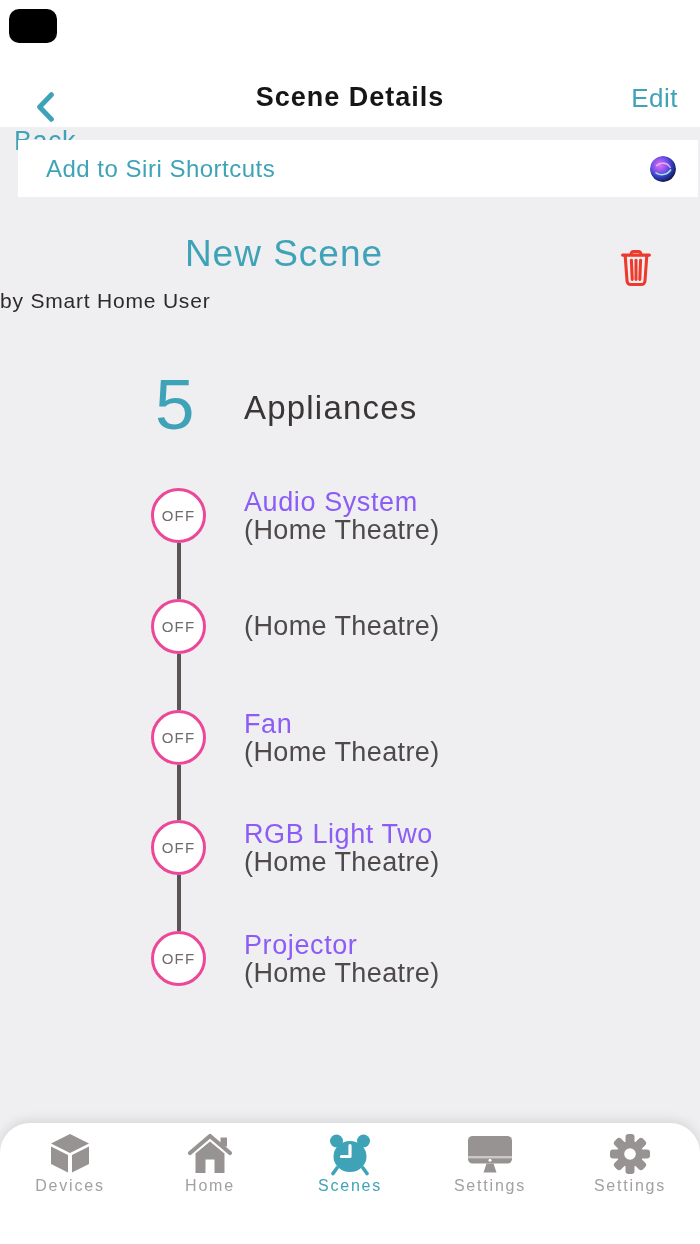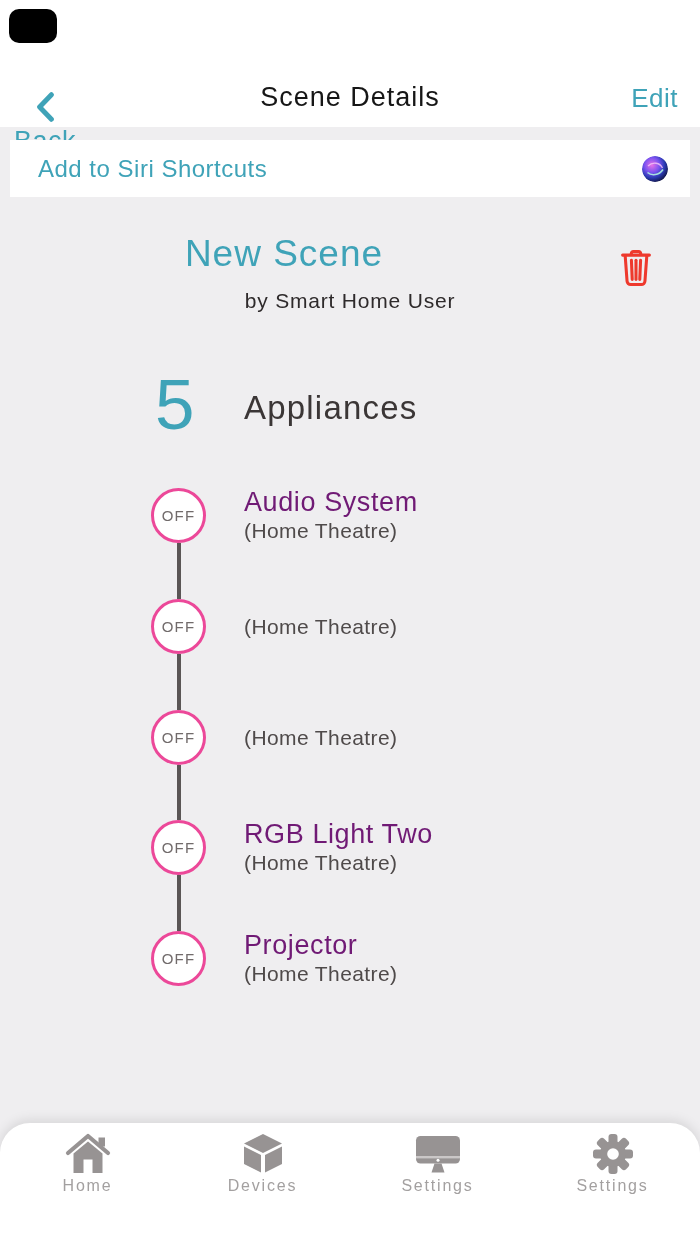--- a/index.html
+++ b/index.html
@@ -6,47 +6,47 @@
   body{background:#d8d8d8;font-family:"Liberation Sans", sans-serif;}
   .screen{position:relative;width:700px;height:1244px;margin:0 auto;background:#efeef0;overflow:hidden;
           font-family:"Liberation Sans", sans-serif;-webkit-font-smoothing:antialiased;}
 
   
   .header{position:absolute;left:0;top:0;width:700px;height:127px;background:#ffffff;}
   .status-pill{position:absolute;left:9px;top:9px;width:48px;height:34px;background:#000;border-radius:10px;}
   .back{position:absolute;left:14px;top:92px;display:flex;align-items:center;gap:4px;cursor:pointer;flex-direction:column;}
   .back .chev{display:flex;align-items:center;}
   .back .back-label{font-size:27px;color:#3fa3b8;letter-spacing:.5px;}
-  .nav-title{position:absolute;left:0;top:82px;width:700px;text-align:center;font-size:27px;font-weight:normal;
+  .nav-title{position:absolute;left:0;top:82px;width:700px;text-align:center;font-size:27px;font-weight:bold;
              color:#161616;letter-spacing:1px;}
   .edit{position:absolute;right:22px;top:83px;font-size:26px;color:#3fa3b8;letter-spacing:.5px;cursor:pointer;}
 
   
-  .siri-row{position:absolute;left:10px;top:140px;width:680px;height:57px;background:#ffffff;
+  .siri-row{position:absolute;left:18px;top:140px;width:680px;height:57px;background:#ffffff;
             display:flex;align-items:center;padding:0 22px 0 28px;box-sizing:border-box;cursor:pointer;}
   .siri-label{font-size:24px;color:#3fa3b8;letter-spacing:.5px;}
   .siri-icon{margin-left:auto;width:26px;height:26px;border-radius:50%;overflow:hidden;flex:none;}
 
   
   .scene-name{position:absolute;left:0;top:233px;width:568px;text-align:center;font-size:37px;color:#3fa3b8;letter-spacing:1px;}
   .trash{position:absolute;right:46px;top:249px;width:36px;height:40px;cursor:pointer;}
-  .scene-author{position:absolute;left:0;top:289px;width:700px;text-align:center;font-size:21px;color:#2e2a2b;letter-spacing:.8px;}
+  .scene-author{position:absolute;left:0;top:289px;width:700px;font-size:21px;color:#2e2a2b;letter-spacing:.8px;}
 
   
   .count-num{position:absolute;left:155px;top:369px;font-size:71px;line-height:1;color:#3fa3b8;font-weight:400;}
   .count-label{position:absolute;left:244px;top:389px;font-size:33px;color:#3b3636;letter-spacing:1.2px;}
 
   
   .item{position:absolute;left:151px;height:55px;display:flex;align-items:center;}
   .off-badge{width:55px;height:55px;box-sizing:border-box;background:#ffffff;border:3px solid #ec4899;border-radius:50%;
              display:flex;align-items:center;justify-content:center;flex:none;cursor:pointer;}
   .off-badge span{font-size:15px;color:#716b6b;letter-spacing:1.2px;}
   .item-text{margin-left:38px;}
-  .item-name{font-size:27px;line-height:30px;color:#701a75;letter-spacing:.6px;white-space:nowrap;}
-  .item-room{font-size:21px;line-height:27px;color:#4f4a4a;letter-spacing:.4px;white-space:nowrap;}
+  .item-name{font-size:27px;line-height:30px;color:#8b5cf6;letter-spacing:.6px;white-space:nowrap;}
+  .item-room{font-size:27px;line-height:27px;color:#4f4a4a;letter-spacing:.4px;white-space:nowrap;}
   .connector{position:absolute;left:177px;width:4px;background:#5a5555;}
 
   
   .tabbar{position:absolute;left:0;top:1123px;width:700px;height:121px;background:#ffffff;
           border-radius:30px 30px 0 0;box-shadow:0 -3px 12px rgba(0,0,0,.10);}
   .tabs{display:flex;padding-top:9px;}
   .tab{flex:1;display:flex;flex-direction:column;align-items:center;cursor:pointer;}
   .tab-icon{height:44px;display:flex;align-items:center;justify-content:center;}
   .tab-label{margin-top:1px;font-size:16px;letter-spacing:1.8px;color:#a3a0a0;}
   .tab.active .tab-label{color:#3fa3b8;}
@@ -127,20 +127,21 @@
       </div>
     <div class="item-text">
       <div class="item-room">(Home Theatre)</div>
     </div>
   </div>
   <div class="item" style="top:710px;">
     <div class="off-badge">
         <span>OFF</span>
       </div>
     <div class="item-text">
+      <div class="item-name">Fan</div>
       <div class="item-room">(Home Theatre)</div>
     </div>
   </div>
   <div class="item" style="top:820px;">
     <div class="off-badge">
         <span>OFF</span>
       </div>
     <div class="item-text">
       <div class="item-name">RGB Light Two</div>
       <div class="item-room">(Home Theatre)</div>
@@ -151,40 +152,53 @@
         <span>OFF</span>
       </div>
     <div class="item-text">
       <div class="item-name">Projector</div>
       <div class="item-room">(Home Theatre)</div>
     </div>
   </div>
 
   <div class="tabbar">
     <div class="tabs">
+      <div class="tab">
+        <span class="tab-icon">
+          <svg width="44" height="42" viewBox="0 0 44 42">
+            <polygon points="22,1 41,10.5 22,20 3,10.5" fill="#979393"></polygon>
+            <polygon points="3,13.5 20,22 20,39.5 3,31" fill="#979393"></polygon>
+            <polygon points="41,13.5 24,22 24,39.5 41,31" fill="#979393"></polygon>
+          </svg>
+        </span>
+        <span class="tab-label">Devices</span>
+      </div>
       <div class="tab">
         <span class="tab-icon">
           <svg width="46" height="42" viewBox="0 0 46 42">
             <path d="M3 20 L23 3 L43 20" fill="none" stroke="#979393" stroke-width="4.2" stroke-linecap="round" stroke-linejoin="round"></path>
             <rect x="33.5" y="4.5" width="6.5" height="9" fill="#979393"></rect>
             <path d="M8.5 20.5 L23 8.5 L37.5 20.5 V40 H8.5 Z" fill="#979393"></path>
             <rect x="18.5" y="26.5" width="9" height="13.5" fill="#ffffff"></rect>
           </svg>
         </span>
         <span class="tab-label">Home</span>
       </div>
-      <div class="tab">
-        <span class="tab-icon">
-          <svg width="44" height="42" viewBox="0 0 44 42">
-            <polygon points="22,1 41,10.5 22,20 3,10.5" fill="#979393"></polygon>
-            <polygon points="3,13.5 20,22 20,39.5 3,31" fill="#979393"></polygon>
-            <polygon points="41,13.5 24,22 24,39.5 41,31" fill="#979393"></polygon>
-          </svg>
-        </span>
-        <span class="tab-label">Devices</span>
+      <div class="tab active">
+        <span class="tab-icon">
+          <svg width="46" height="44" viewBox="0 0 46 44">
+            <circle cx="9.5" cy="9" r="6.5" fill="#3fa3b8"></circle>
+            <circle cx="36.5" cy="9" r="6.5" fill="#3fa3b8"></circle>
+            <line x1="10" y1="36" x2="6" y2="41.5" stroke="#3fa3b8" stroke-width="3.6" stroke-linecap="round"></line>
+            <line x1="36" y1="36" x2="40" y2="41.5" stroke="#3fa3b8" stroke-width="3.6" stroke-linecap="round"></line>
+            <ellipse cx="23" cy="24.5" rx="16.5" ry="15.5" fill="#3fa3b8"></ellipse>
+            <path d="M23 24.5 V13.5 M23 24.5 H14.5" fill="none" stroke="#ffffff" stroke-width="3.2" stroke-linecap="round"></path>
+          </svg>
+        </span>
+        <span class="tab-label">Scenes</span>
       </div>
       <div class="tab">
         <span class="tab-icon">
           <svg width="46" height="42" viewBox="0 0 46 42">
             <rect x="1" y="3" width="44" height="27.5" rx="4.5" fill="#979393"></rect>
             <rect x="1" y="23" width="44" height="2.4" fill="#cac7c7"></rect>
             <circle cx="23" cy="27.2" r="1.5" fill="#ffffff"></circle>
             <polygon points="16.5,39.5 29.5,39.5 26.5,30.5 19.5,30.5" fill="#979393"></polygon>
           </svg>
         </span>

